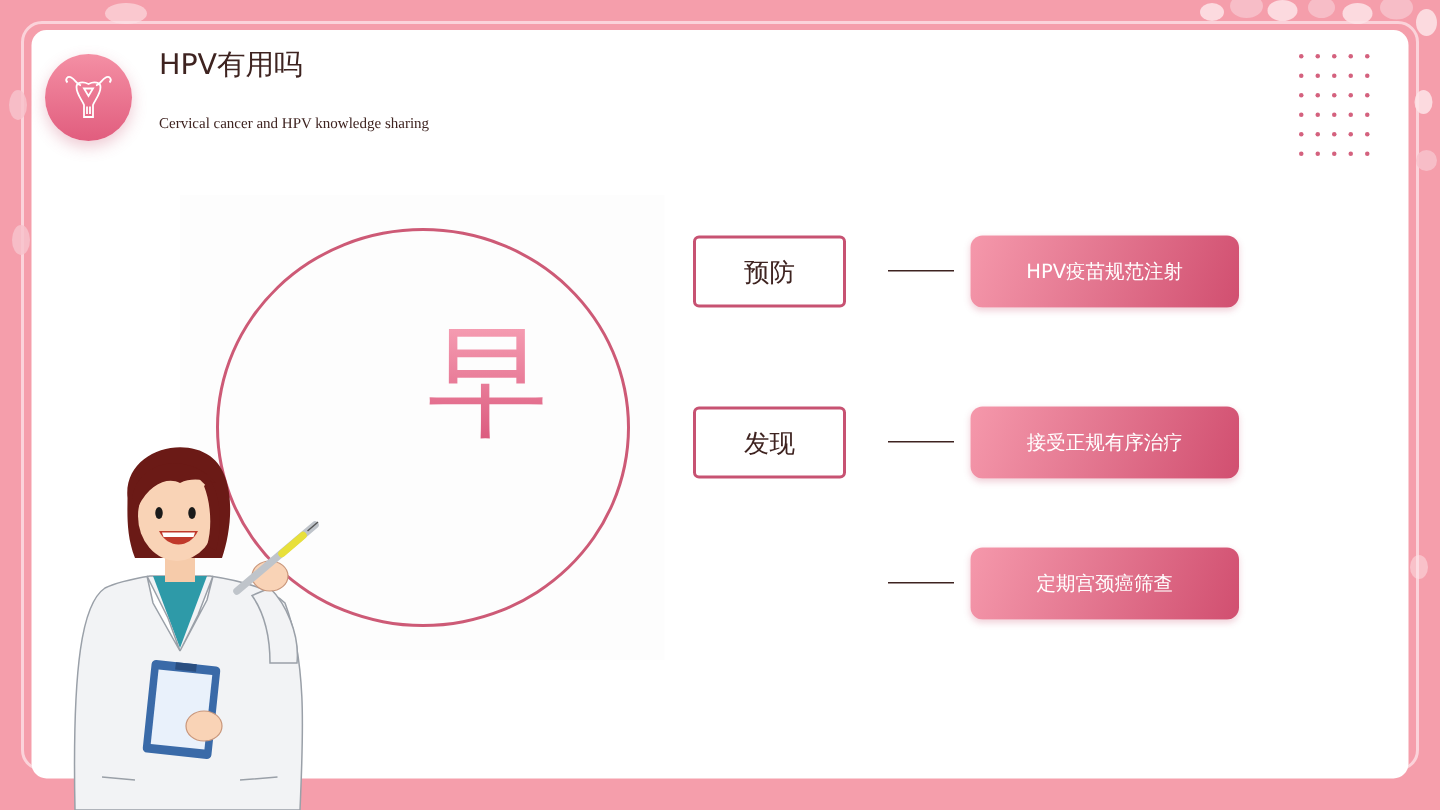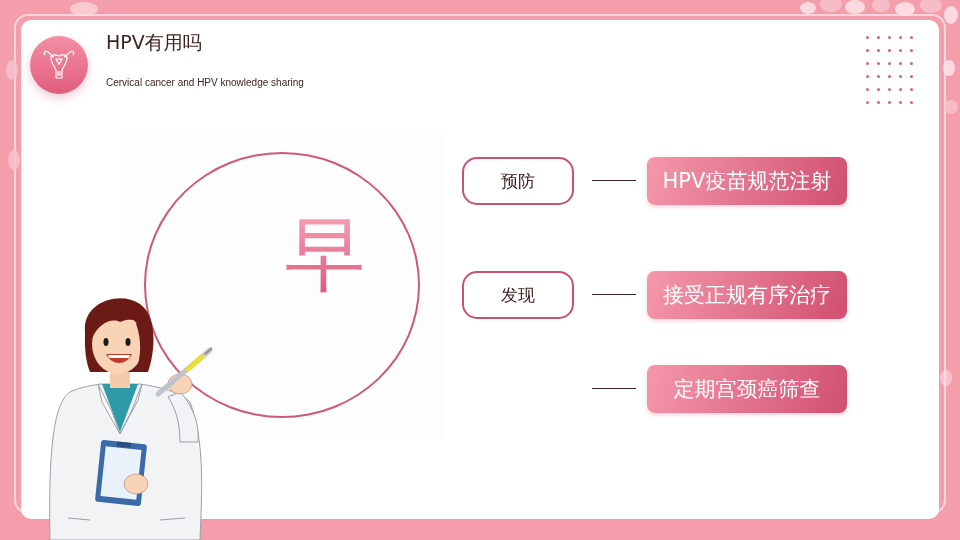--- a/index.html
+++ b/index.html
@@ -38,21 +38,21 @@
   }
   .title {
     position: absolute;
     left: 106px; top: 30px;
     font-size: 19px; color: #3e2320;
     font-family: "DejaVu Sans", sans-serif;
   }
   .subtitle {
     position: absolute;
     left: 106px; top: 74px; width: 210px;
-    font-family: Liberation Sans, sans-serif;
+    font-family: Liberation Serif, serif;
     font-size: 10px; line-height: 17px; color: #3e2320;
   }
   .dots {
     position: absolute;
     left: 866px; top: 36px; width: 60px; height: 72px;
     display: grid;
     grid-template-columns: repeat(5, 11px);
     grid-auto-rows: 13px;
   }
   .dots span { width: 3px; height: 3px; border-radius: 50%; background: #d4617e; }
@@ -70,36 +70,36 @@
   .big-char {
     position: absolute;
     left: 282px; top: 210px; width: 86px; height: 90px;
     font-size: 80px; line-height: 90px; text-align: center;
     background: linear-gradient(180deg, #f8a3b7 0%, #d9557a 100%);
     -webkit-background-clip: text; background-clip: text;
     color: transparent;
   }
   .row { position: absolute; left: 462px; width: 402px; height: 48px; }
   .label-box {
-    position: absolute; left: 0; top: 0; width: 112px; height: 48px;
-    border: 2px solid #c75272; border-radius: 15px; background: #fff;
+    position: absolute; left: 0; top: 0; width: 102px; height: 48px;
+    border: 2px solid #c75272; border-radius: 4px; background: #fff;
     display: flex; align-items: center; justify-content: center;
     font-size: 17px; color: #3e2320;
   }
   .connector {
     position: absolute; left: 130px; top: 23px; width: 44px; height: 1px;
     background: #3e2320;
   }
   .pill {
-    position: absolute; left: 185px; top: 0; width: 200px; height: 48px;
+    position: absolute; left: 185px; top: 0; width: 179px; height: 48px;
     border-radius: 8px;
     background: linear-gradient(110deg, #f598ab 0%, #e47891 45%, #d14f70 100%);
     box-shadow: 0 2px 4px rgba(200,80,110,.25);
     display: flex; align-items: center; justify-content: center;
-    font-size: 21px; color: #ffffff; text-align: right;
+    font-size: 13px; color: #ffffff; text-align: right;
   }
   .doctor { position: absolute; left: 40px; top: 292px; width: 180px; height: 248px; }
 </style>
 </head>
 <body>
 
 <div class="frame-line"></div>
 
 <div>
   <div class="petal" style="left:800px;top:2px;width:16px;height:12px;"></div>

